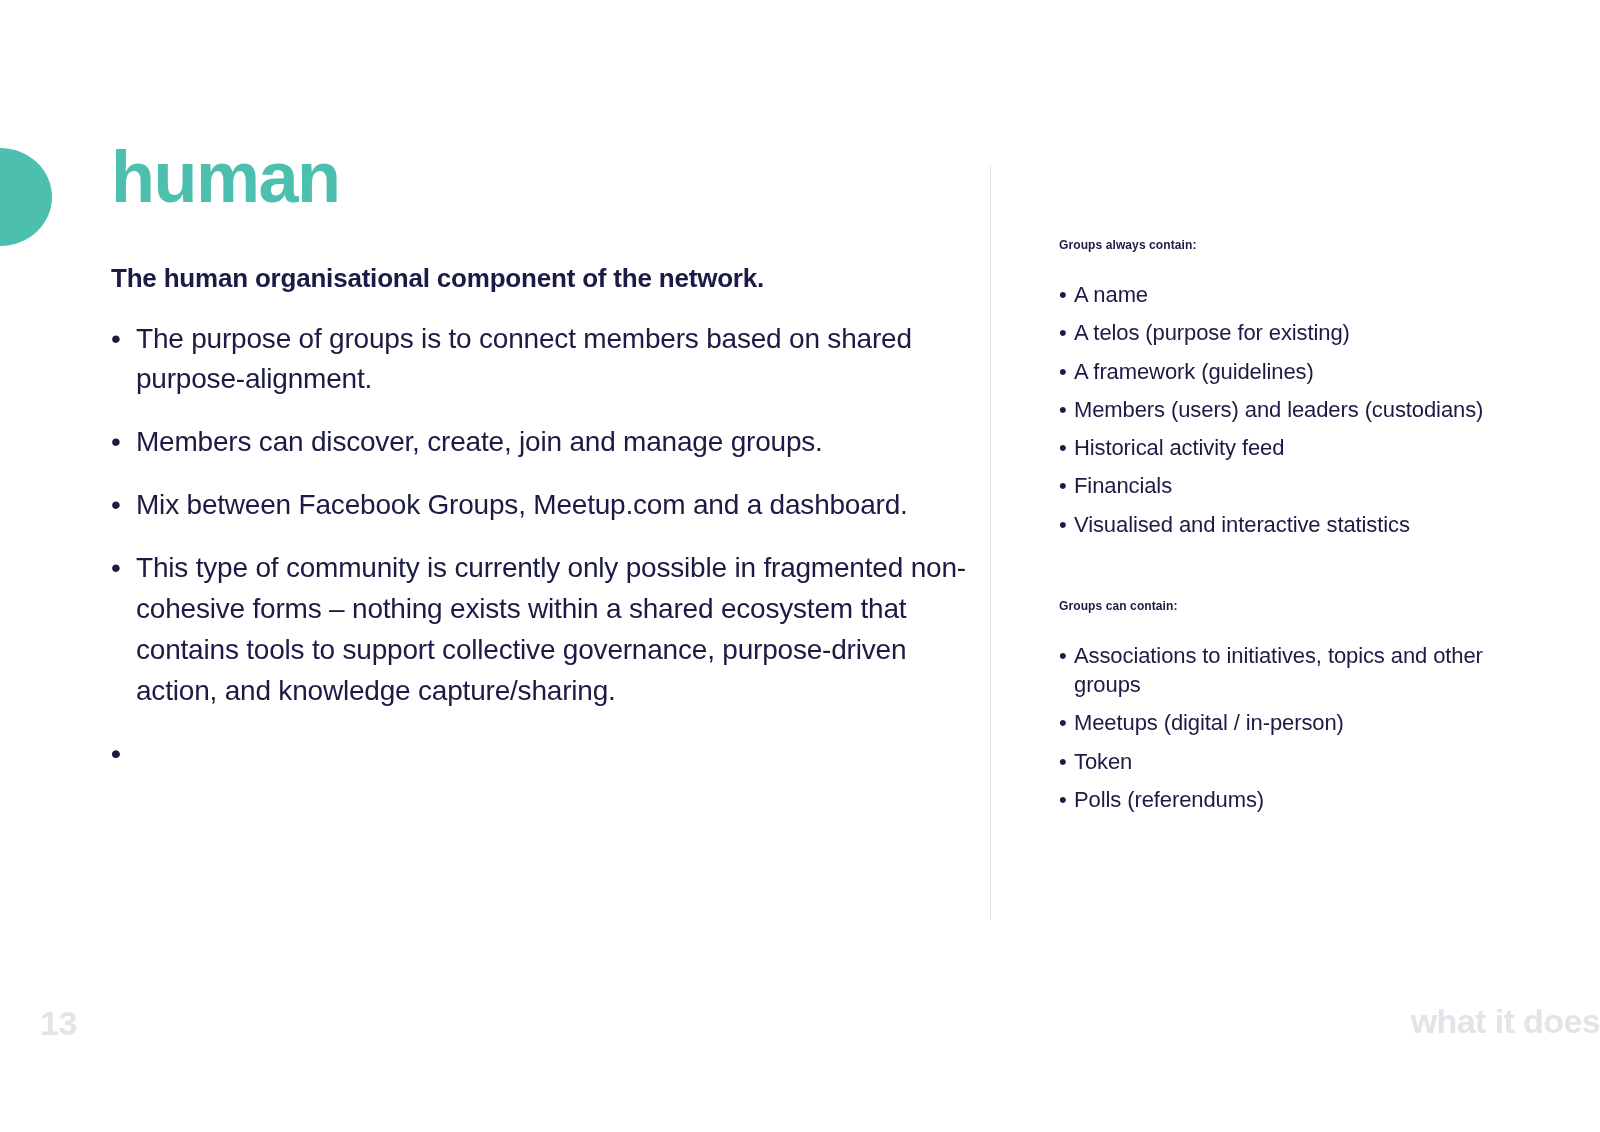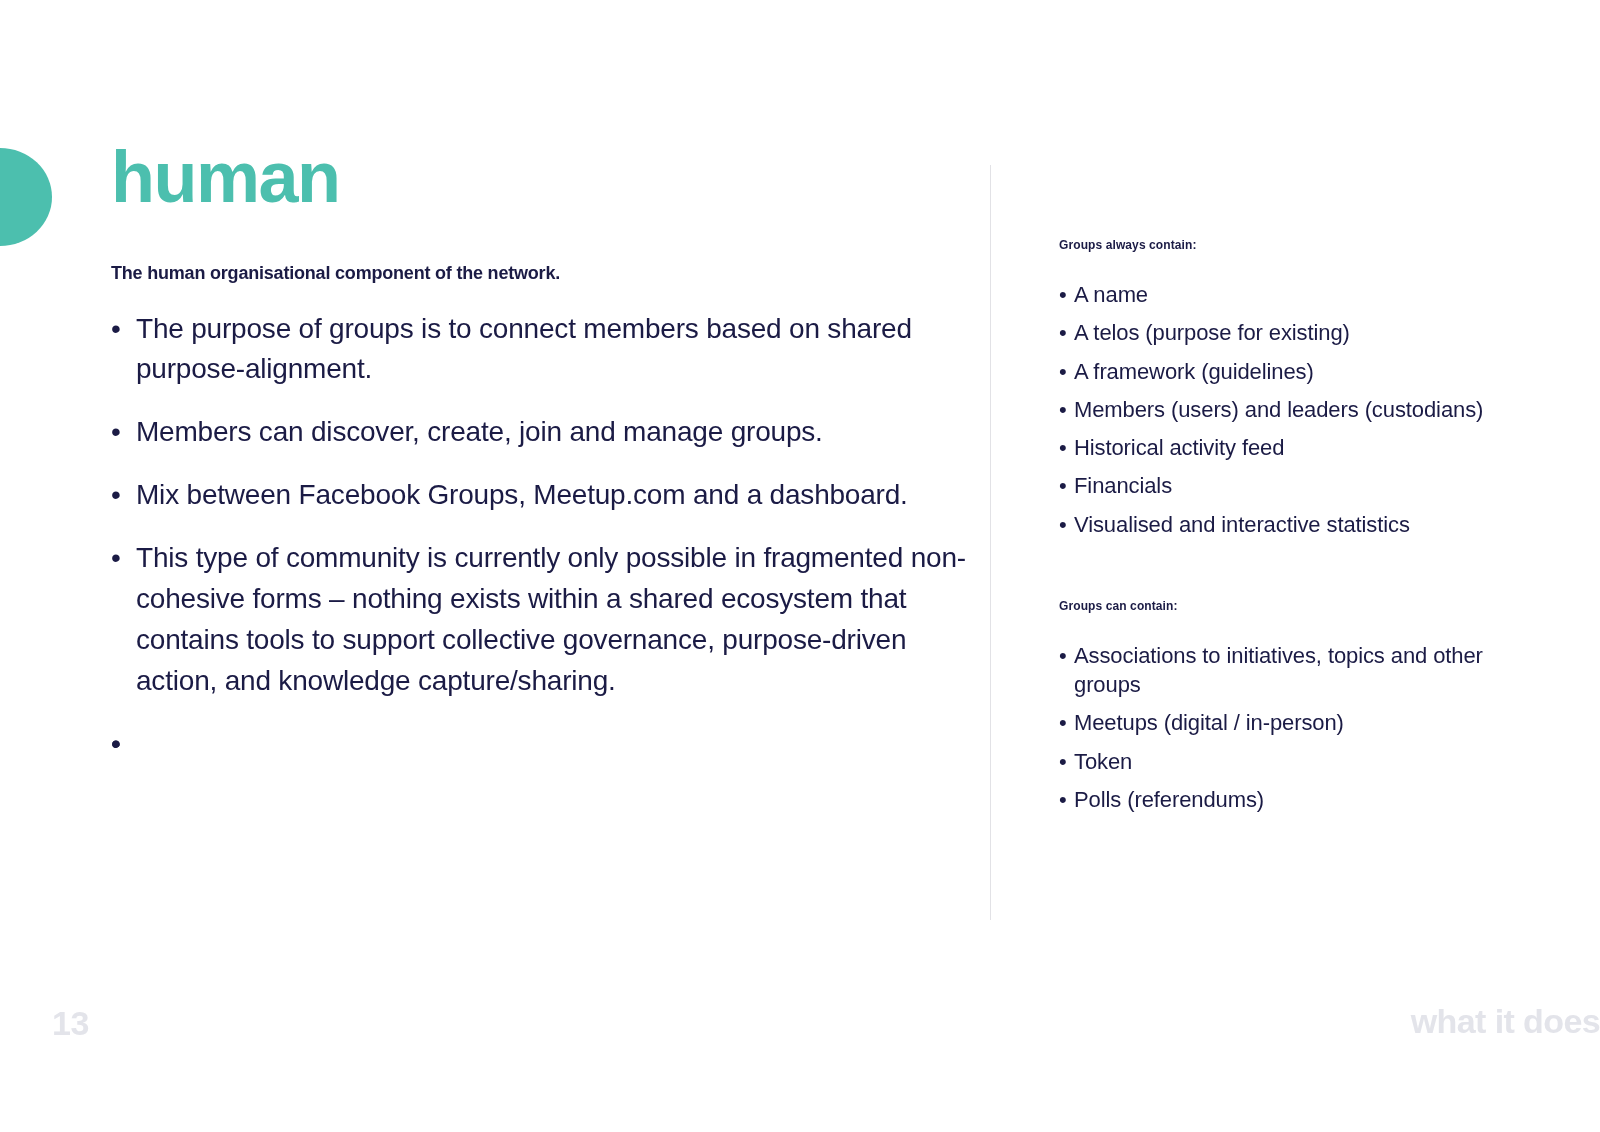--- a/index.html
+++ b/index.html
@@ -51,21 +51,21 @@
 
   
   .left-col {
     position: absolute;
     left: 111px;
     top: 262px;
     width: 860px;
   }
 
   .lead {
-    font-size: 18px;
+    font-size: 26px;
     font-weight: bold;
     line-height: 1.25;
     color: #1b1b45;
     margin: 0 0 24px 0;
     letter-spacing: -0.2px;
   }
 
   ul.main-list {
     list-style: none;
     margin: 0;
@@ -146,21 +146,21 @@
   ul.side-list > li .bullet-dot {
     position: absolute;
     left: 0;
     top: 0;
     color: #1b1b45;
   }
 
   
   .page-number {
     position: absolute;
-    left: 52px;
+    left: 40px;
     top: 1004px;
     font-size: 34px;
     font-weight: bold;
     color: #e3e4ea;
     letter-spacing: -0.5px;
   }
 
   .footer-label {
     position: absolute;
     right: 0px;

